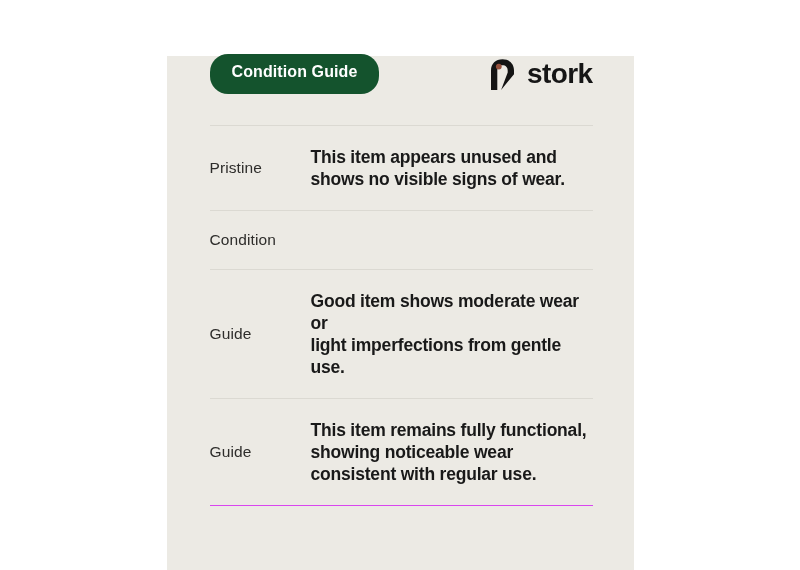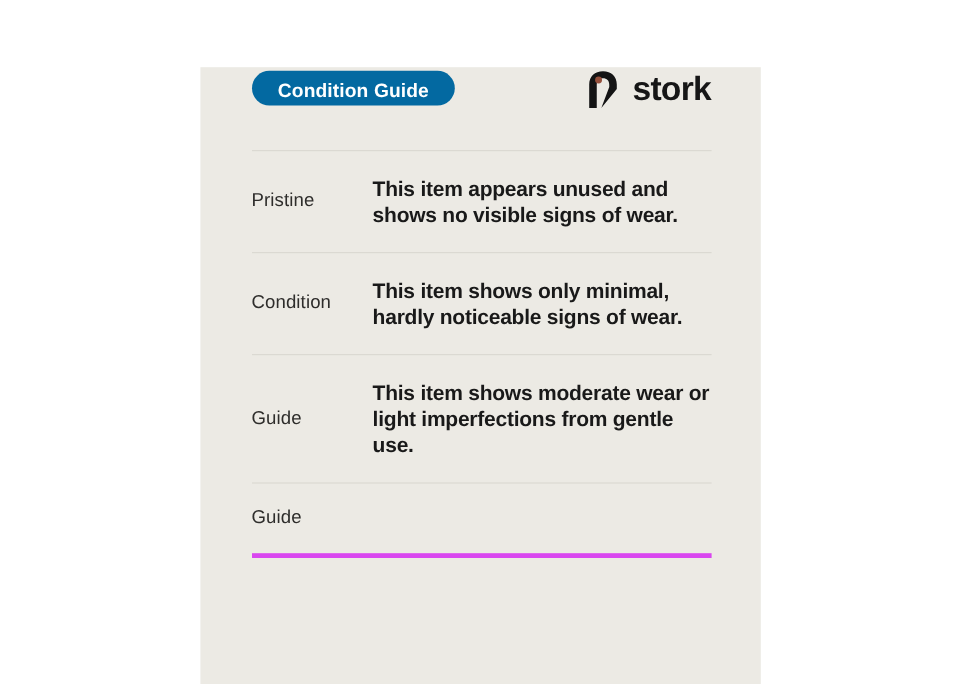--- a/index.html
+++ b/index.html
@@ -18,23 +18,23 @@
     padding: 0 41px 0 43px;
   }
   .header {
     margin-top: 56px;
     height: 35px;
     display: flex;
     justify-content: space-between;
     align-items: center;
   }
   .badge {
-    background: #0369a1;
+    background: #14532d;
     color: #ffffff;
-    height: 29px;
+    height: 40px;
     line-height: 35px;
     padding: 0 22px;
     border-radius: 18px;
     font-size: 16px;
     font-weight: 700;
     letter-spacing: 0.1px;
     white-space: nowrap;
   }
   .brand {
     display: flex;
@@ -51,21 +51,21 @@
   .table {
     margin-top: 34px;
   }
   .row {
     display: grid;
     grid-template-columns: 101px 1fr;
     align-items: center;
     border-top: 1px solid #DBD9D2;
     padding: 20px 0;
   }
-  .table { border-bottom: 4px solid #d946ef; }
+  .table { border-bottom: 1px solid #d946ef; }
   .row-label {
     font-size: 15.5px;
     font-weight: 400;
     color: #2E2D2B;
     letter-spacing: 0.1px;
   }
   .row-desc {
     font-size: 17.5px;
     font-weight: 700;
     color: #191919;
@@ -96,29 +96,30 @@
   <div class="table">
 
     <div class="row">
       <div class="row-label">Pristine</div>
       <div class="row-desc">This item appears unused and
 shows no visible signs of wear.</div>
     </div>
 
     <div class="row">
       <div class="row-label">Condition</div>
-      <div class="row-desc">This item shows only minimal,
-hardly noticeable signs of wear.</div>
     </div>
 
     <div class="row">
       <div class="row-label">Guide</div>
-      <div class="row-desc">This item shows moderate wear or
+      <div class="row-desc">Good item shows moderate wear or
 light imperfections from gentle
 use.</div>
     </div>
 
     <div class="row">
       <div class="row-label">Guide</div>
+      <div class="row-desc">This item remains fully functional,
+showing noticeable wear
+consistent with regular use.</div>
     </div>
 
   </div>
 </div>
 
 </body></html>

